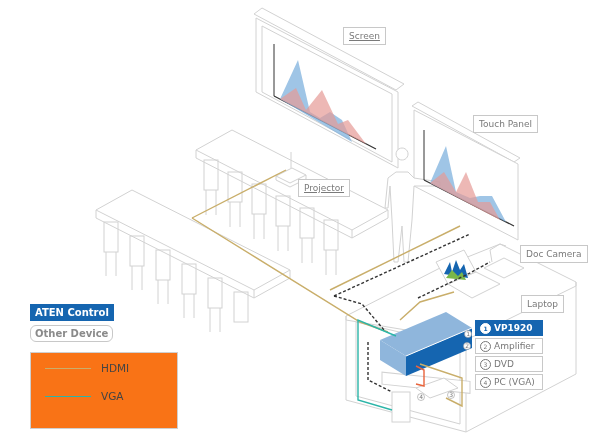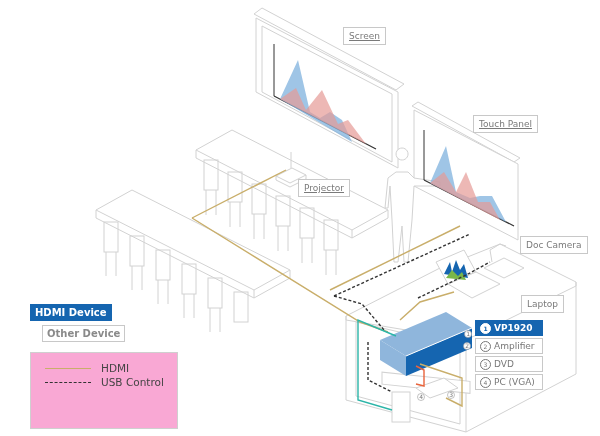--- a/index.html
+++ b/index.html
@@ -1,21 +1,21 @@
 <!DOCTYPE html>
 <html><head>
 <meta charset="utf-8">
 <style>
   html, body { margin:0; padding:0; background:#ffffff; }
   body { width:600px; height:436px; position:relative; overflow:hidden; font-family:"DejaVu Sans", sans-serif; }
   svg.scene { position:absolute; left:0; top:0; width:600px; height:436px; }
   .label-box { position:absolute; background:#fff; border:1px solid #c8c8c8; color:#7a7a7a; font-size:9px; padding:2px 5px; line-height:12px; white-space:nowrap; }
   .aten-badge { position:absolute; background:#1565b0; color:#fff; font-size:10px; font-weight:bold; padding:2px 5px; line-height:13px; }
   .other-badge { position:absolute; background:#fff; border:1.5px solid #c8c8c8; color:#8a8a8a; font-size:10px; font-weight:bold; padding:1px 4px; line-height:13px; }
-  .legend { position:absolute; left:30px; top:352px; width:146px; height:75px; border:1px solid #cfcfcf; background:#f9a8d4; }
+  .legend { position:absolute; left:30px; top:352px; width:146px; height:75px; border:1px solid #cfcfcf; background:#f97316; }
   .legend-row { position:absolute; left:14px; height:14px; display:flex; align-items:center; }
   .legend-line { width:46px; height:0; margin-right:10px; }
   .legend-text { font-size:10.5px; color:#444; }
   .dev-item { position:absolute; left:475px; width:62px; height:14px; border:1px solid #c8c8c8; background:#fff; font-size:9px; color:#777; line-height:14px; padding-left:4px; }
   .dev-item.active { background:#1565b0; border-color:#1565b0; color:#fff; font-weight:bold; }
   .num { display:inline-block; width:9px; height:9px; border-radius:50%; border:1px solid currentColor; font-size:6px; line-height:9px; text-align:center; margin-right:3px; vertical-align:middle; }
   .dev-item.active .num { background:#fff; color:#1565b0; border-color:#fff; }
 </style>
 </head>
 <body>
@@ -168,35 +168,35 @@
     <circle cx="467" cy="346" r="3.5" fill="#fff" stroke="#999" stroke-width="0.6"></circle>
       <text x="465.3" y="348">2</text>
     <circle cx="451" cy="395" r="3.5" fill="#fff" stroke="#999" stroke-width="0.6"></circle>
       <text x="449.3" y="397">3</text>
     <circle cx="421" cy="397" r="3.5" fill="#fff" stroke="#999" stroke-width="0.6"></circle>
       <text x="419.3" y="399">4</text>
   </g>
 </svg>
 
 <div class="label-box" style="left:343px;top:27px;text-decoration:underline;">Screen</div>
-<div class="label-box" style="left:473px;top:115px;text-decoration:underline;">Touch Panel</div>
+<div class="label-box" style="left:473px;top:115px;">Touch Panel</div>
 <div class="label-box" style="left:298px;top:179px;text-decoration:underline;">Projector</div>
-<div class="label-box" style="left:520px;top:236px;">Doc Camera</div>
+<div class="label-box" style="left:520px;top:245px;">Doc Camera</div>
 <div class="label-box" style="left:488px;top:295px;margin-left:33px;">Laptop</div>
 
 <div class="dev-item active" style="top:320px;"><span class="num">1</span><span>VP1920</span></div>
 <div class="dev-item" style="top:338px;"><span class="num">2</span><span>Amplifier</span></div>
 <div class="dev-item" style="top:356px;"><span class="num">3</span><span>DVD Player</span></div>
 <div class="dev-item" style="top:374px;"><span class="num">4</span><span>PC (VGA)</span></div>
 
-<div class="aten-badge" style="left:30px;top:304px;">HDMI Device</div>
-<div class="other-badge" style="left:42px;top:325px;">Other Device</div>
+<div class="aten-badge" style="left:30px;top:304px;">ATEN Control</div>
+<div class="other-badge" style="left:30px;top:325px;border-radius:6px;">Other Device</div>
 
 <div class="legend">
   <div class="legend-row" style="top:8px;">
     <div class="legend-line" style="border-top:1.5px solid #c9ae6a;"></div>
     <span class="legend-text">HDMI</span>
   </div>
-  <div class="legend-row" style="top:22px;">
-    <div class="legend-line" style="border-top:1.5px dashed #333;"></div>
-    <span class="legend-text">USB Control</span>
+  <div class="legend-row" style="top:36px;">
+    <div class="legend-line" style="border-top:1.5px solid #2bb5a8;"></div>
+    <span class="legend-text">VGA</span>
   </div>
 </div>
 
 </body></html>

